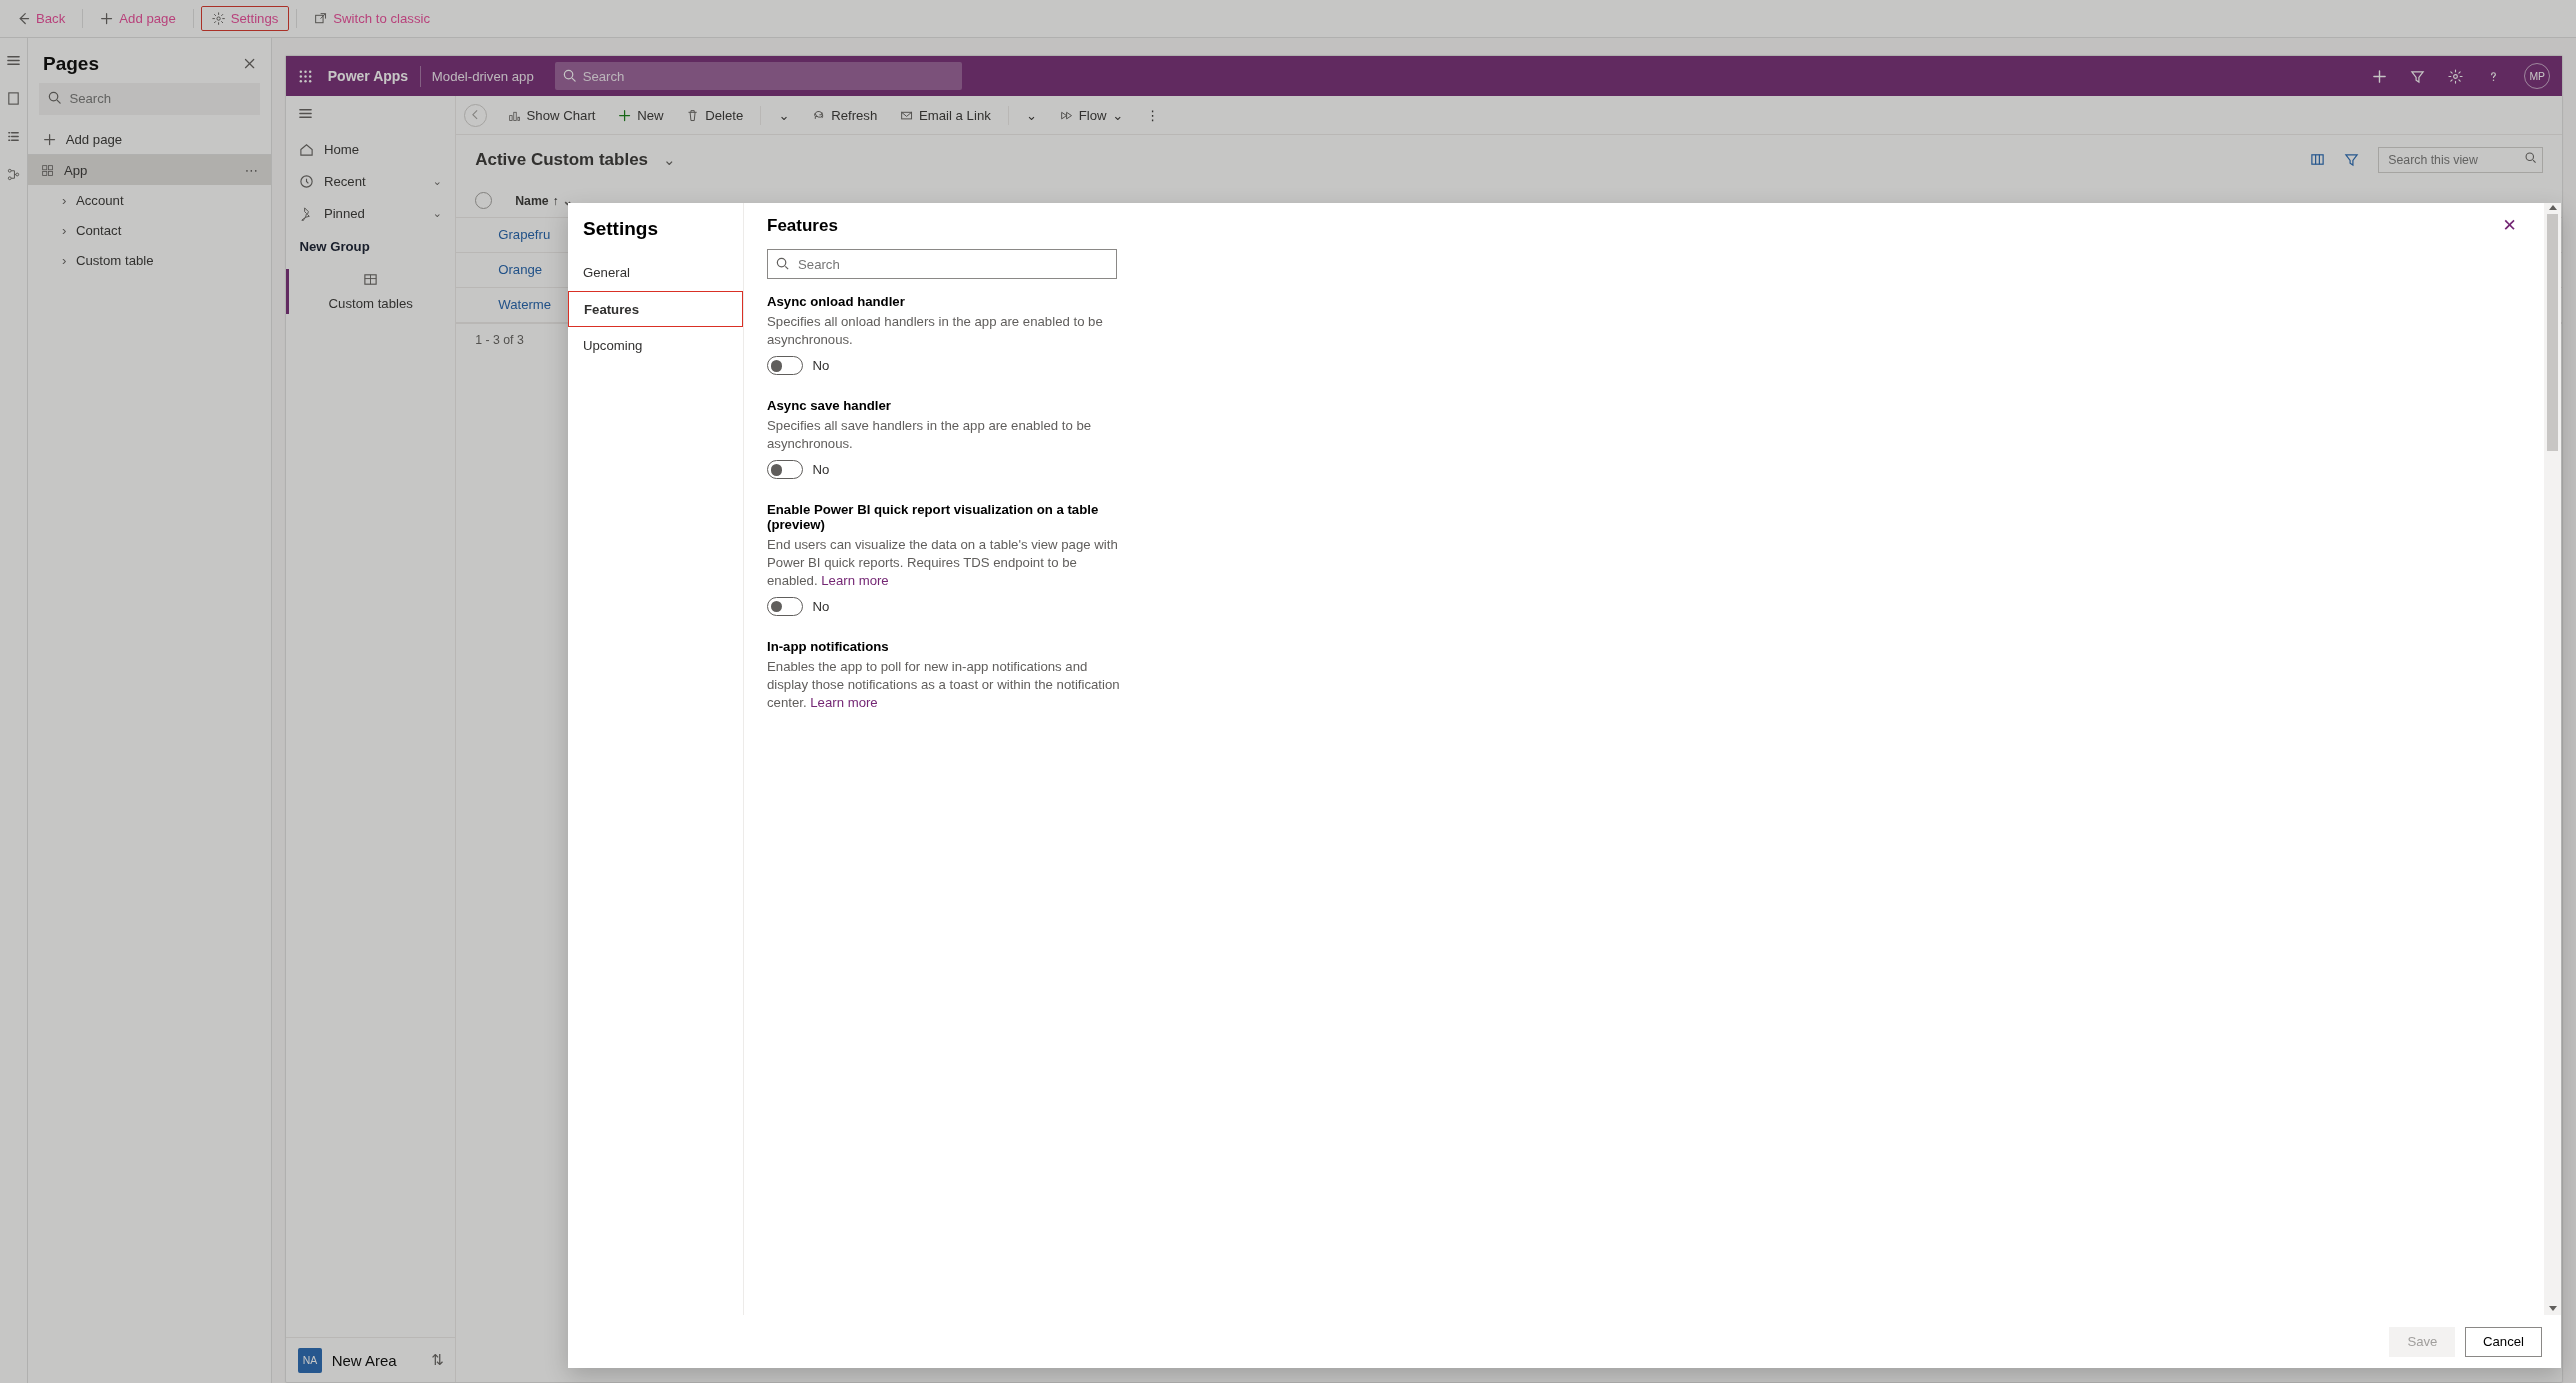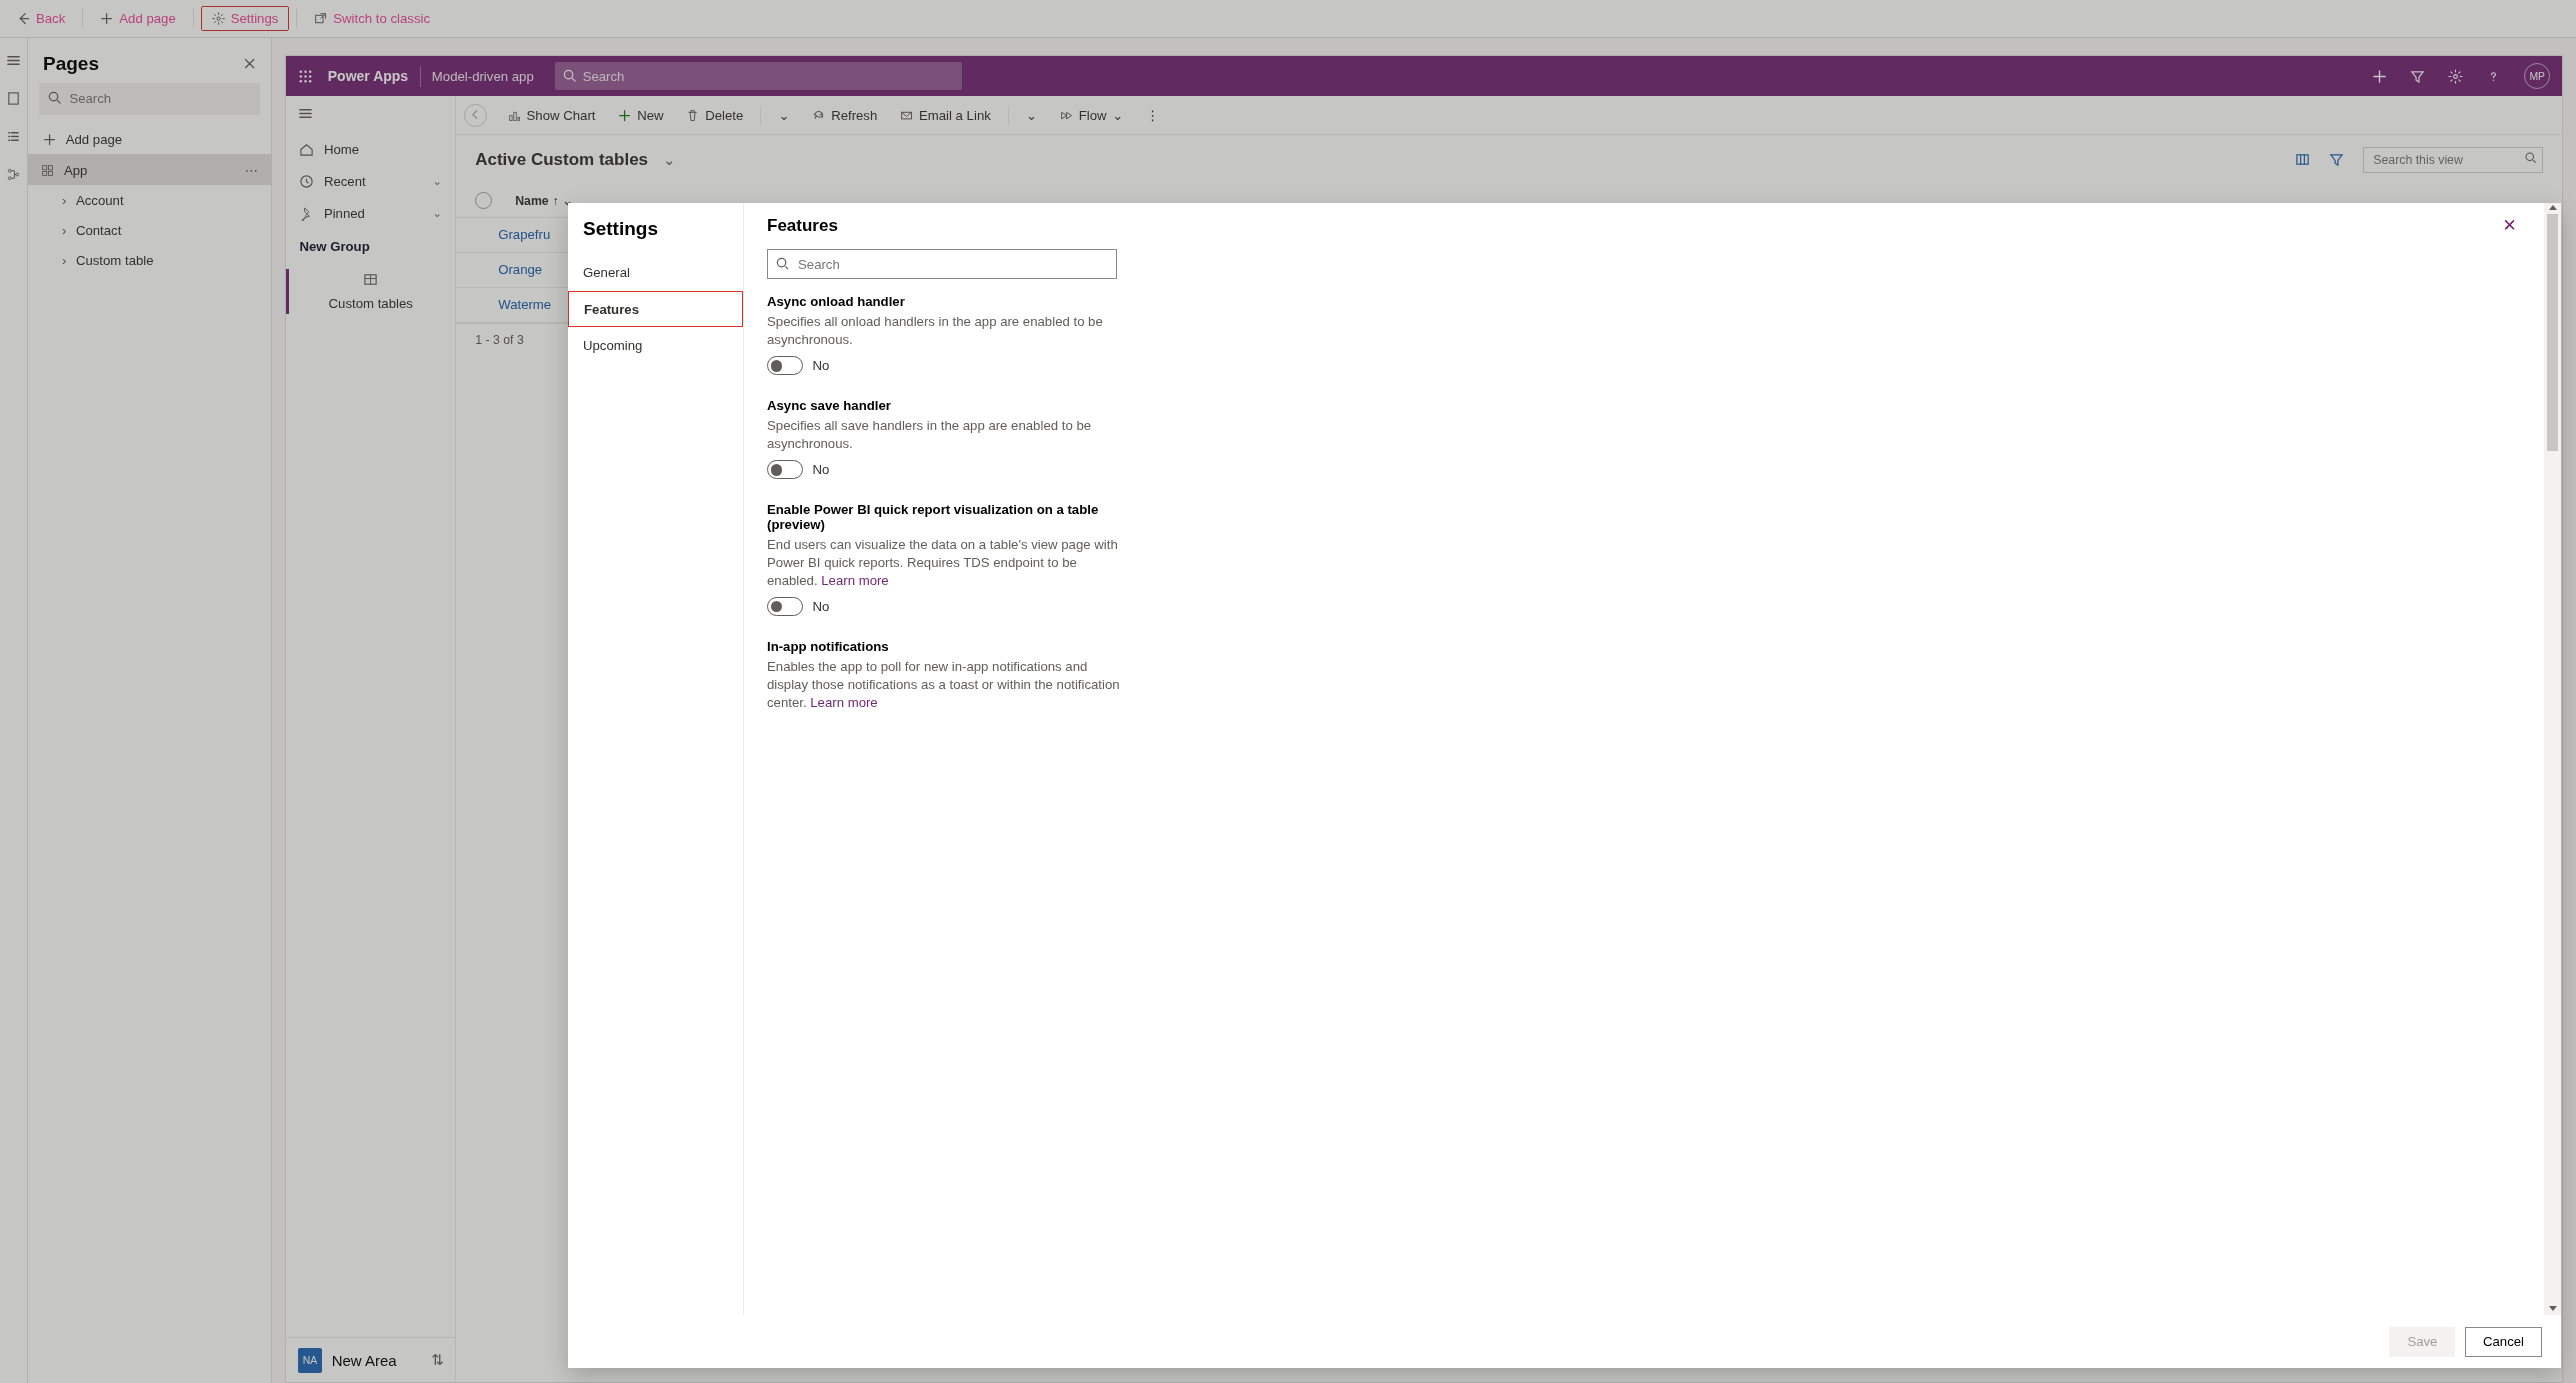--- a/index.html
+++ b/index.html
@@ -63,21 +63,21 @@
 .app-content { flex: 1; display: flex; flex-direction: column; min-width: 0; }
 .cmd-bar { display: flex; align-items: center; gap: 3.8px; padding: 7.6px 7.6px; border-bottom: 0.9px solid #edebe9; }
 .cmd-btn { display: inline-flex; align-items: center; gap: 5.7px; padding: 3.8px 9.5px; font-size: 13.2px; color: #323130; cursor: pointer; }
 .cmd-sep { width: 0.9px; height: 19px; background: #edebe9; margin: 0 3.8px; }
 .back-circle { width: 23px; height: 23px; border-radius: 50%; border: 0.9px solid #d2d0ce; display: flex; align-items: center; justify-content: center; color: #a19f9d; margin-right: 7.6px; }
 
 .view-head { display: flex; align-items: center; padding: 11.4px 19px; gap: 15px; }
 .view-title { font-size: 17px; font-weight: 600; color: #323130; }
 .view-head-right { margin-left: auto; display: flex; align-items: center; gap: 19px; }
 .view-search { position: relative; }
-.view-search input { width: 180px; height: 26.5px; border: 0.9px solid #d2d0ce; padding: 0 28px 0 9.5px; font-size: 12.3px; }
+.view-search input { width: 165px; height: 26.5px; border: 0.9px solid #d2d0ce; padding: 0 28px 0 9.5px; font-size: 12.3px; }
 .view-search .sicon { position: absolute; right: 5.7px; top: 4.7px; color: #605e5c; }
 
 .grid-head { display: flex; align-items: center; padding: 7.6px 19px; border-bottom: 0.9px solid #edebe9; font-size: 12.3px; font-weight: 600; color: #323130; }
 .grid-check { width: 17px; height: 17px; border: 0.9px solid #a19f9d; border-radius: 50%; margin-right: 23px; }
 .grid-row { display: flex; align-items: center; padding: 9.5px 42px; border-bottom: 0.9px solid #edebe9; font-size: 13.2px; }
 .grid-row a { color: #1b5eab; text-decoration: none; }
 
 .area-footer { margin-top: auto; display: flex; align-items: center; gap: 9.5px; padding: 9.5px 11.4px; border-top: 0.9px solid #edebe9; }
 .area-badge { width: 24.6px; height: 24.6px; background: #2266b3; color: #fff; font-size: 10.4px; display: flex; align-items: center; justify-content: center; border-radius: 1.9px; }
 .updown { margin-left: auto; color: #605e5c; }

